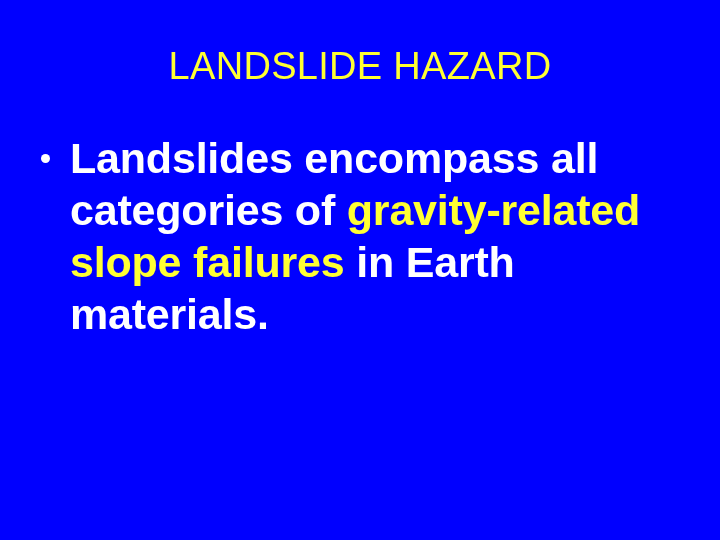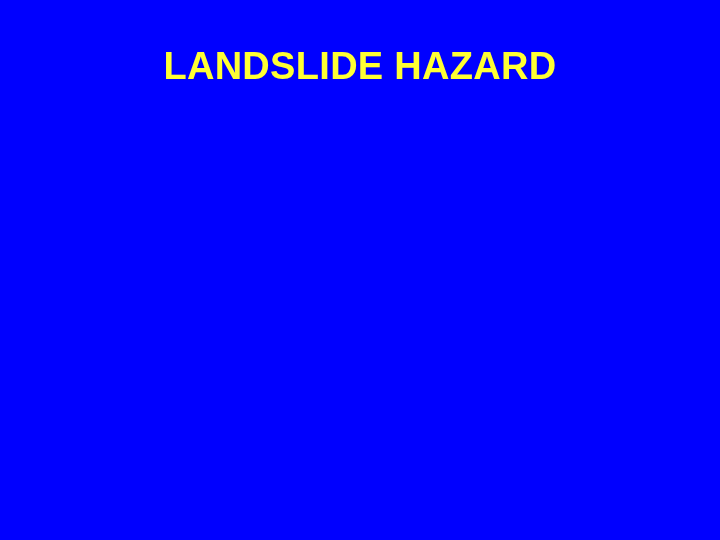--- a/index.html
+++ b/index.html
@@ -24,21 +24,21 @@
 
   
   #slide-title {
     position: absolute;
     left: 0;
     top: 44px;
     width: 720px;
     text-align: center;
     color: #ffff33;
     font-size: 38px;
-    font-weight: bold;
+    font-weight: normal;
     line-height: 44px;
     letter-spacing: 0.3px;
     white-space: nowrap;
   }
 
   
   #body-block {
     position: absolute;
     left: 36px;
     top: 132px;
@@ -78,14 +78,24 @@
     color: #ffffff;
   }
 </style>
 </head>
 <body>
 
 <div id="slide">
 
   <div id="slide-title">LANDSLIDE HAZARD</div>
 
+  <div id="body-block">
+
+    <div class="bullet-item">
+      <span class="bullet-marker"></span>
+      <span class="bullet-text">
+        <span class="plain-white">Landslides encompass all categories of </span><span class="hl-yellow">gravity-related slope failures</span><span class="plain-white"> in Earth materials.</span>
+      </span>
+    </div>
+
+  </div>
 
 </div>
 
 </body></html>

